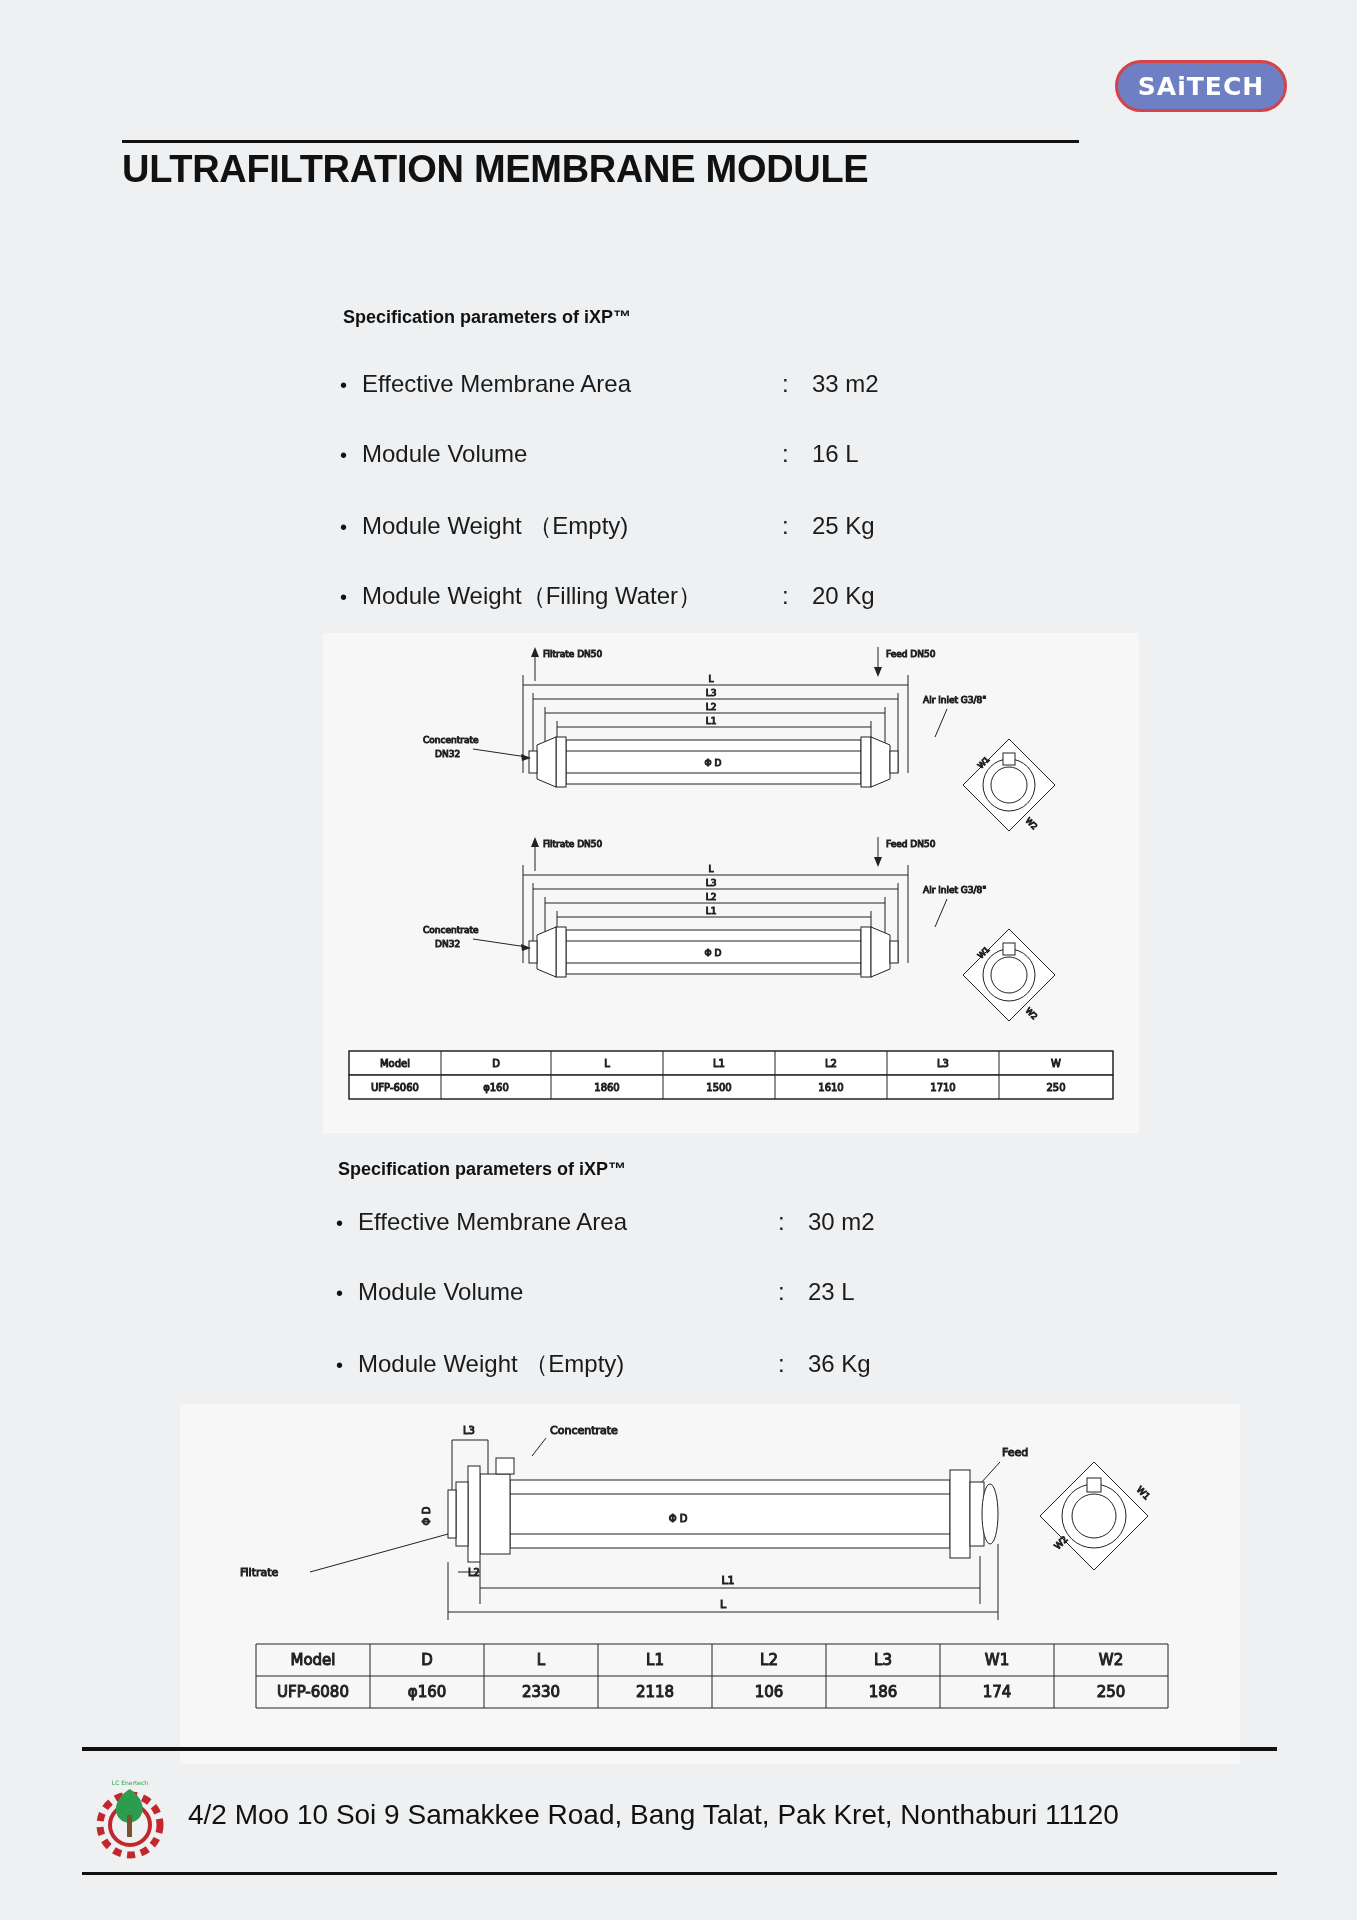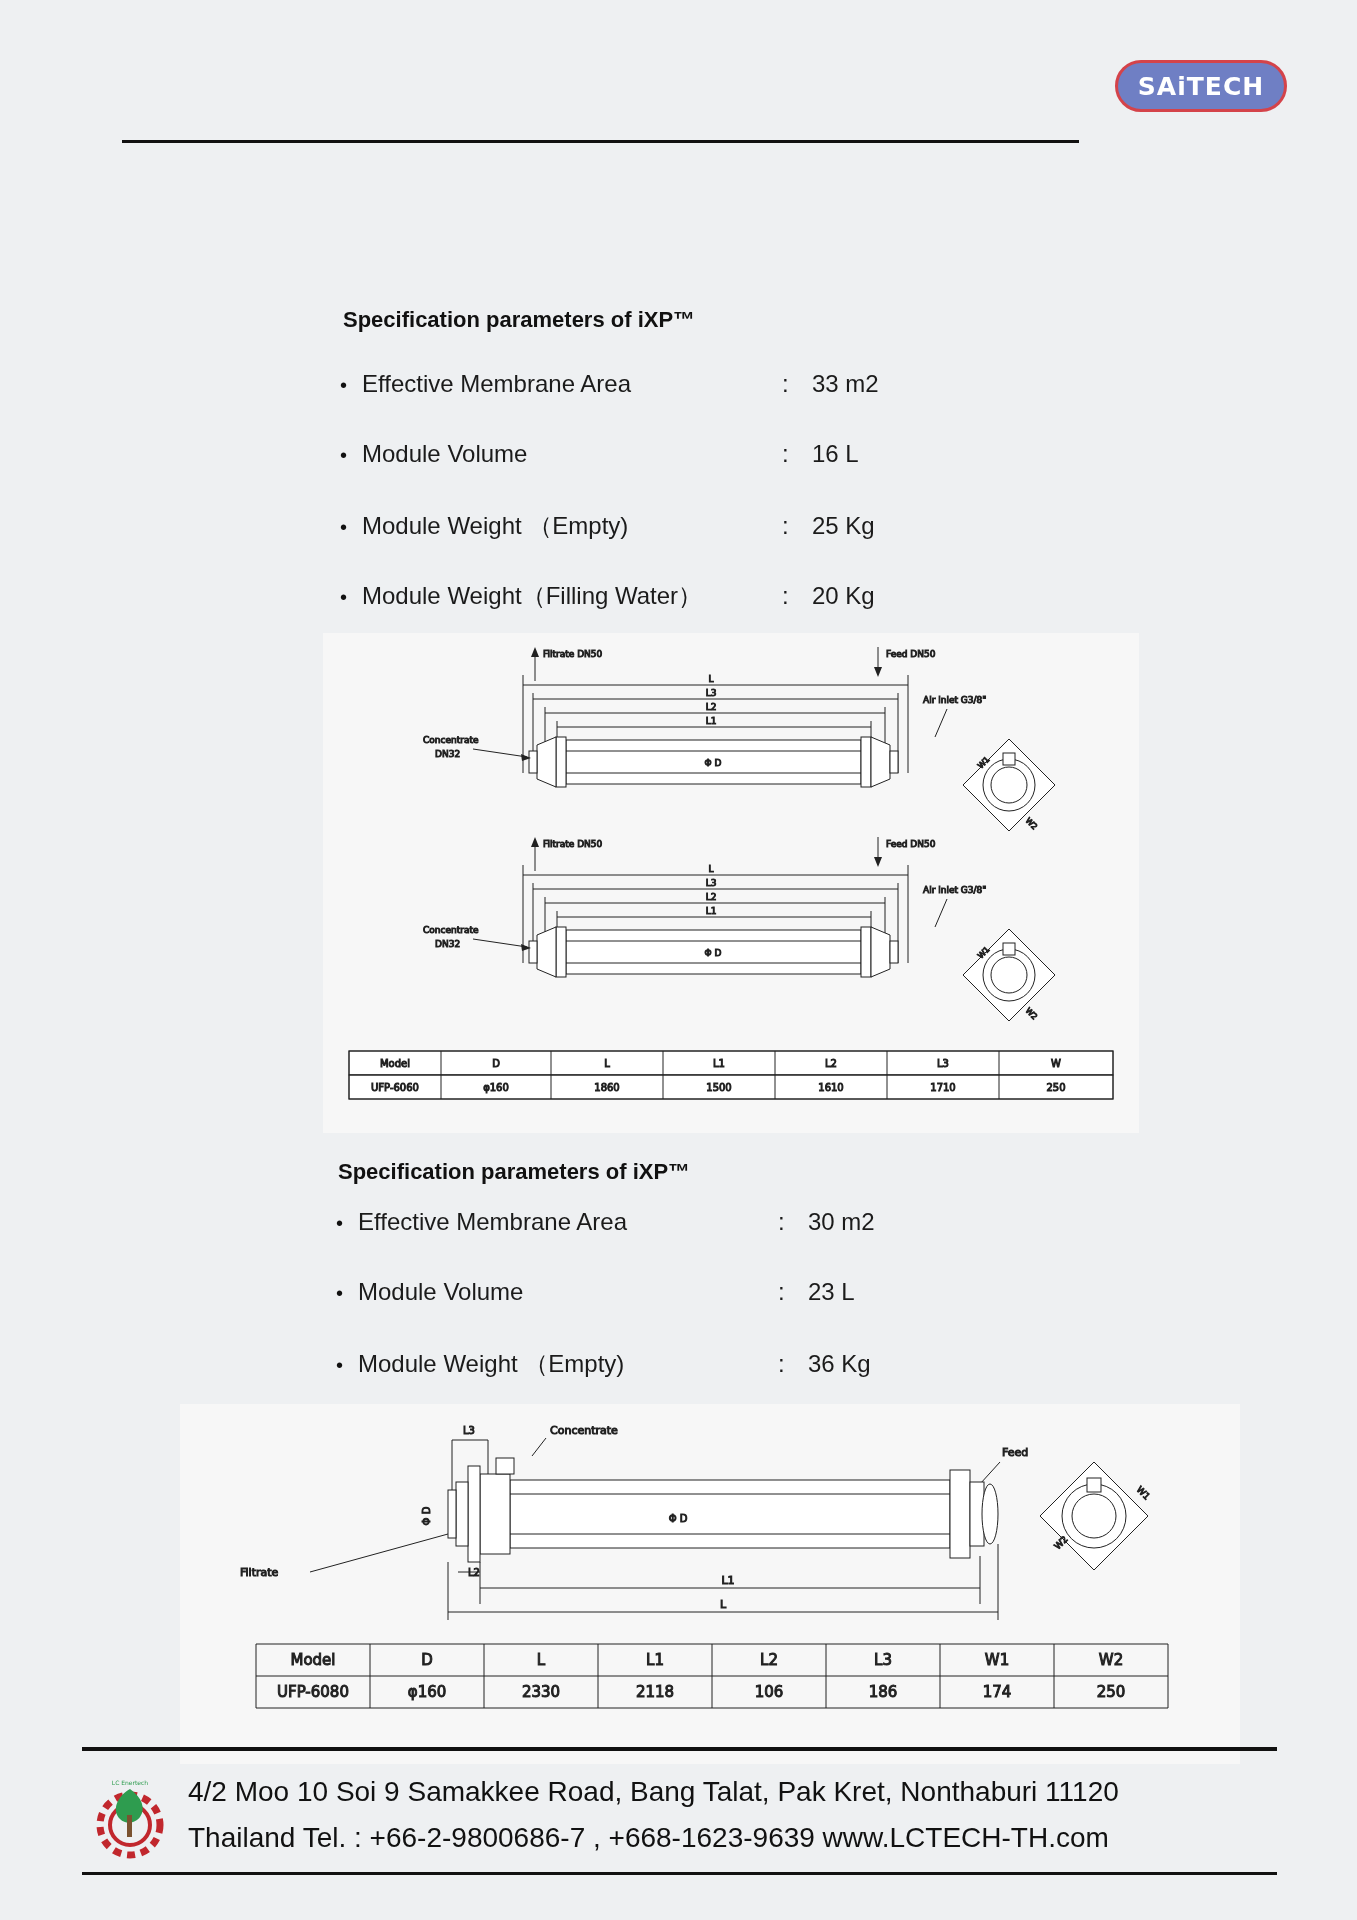--- a/index.html
+++ b/index.html
@@ -56,21 +56,21 @@
     position: absolute;
     left: 122px; top: 228px;
     font-size: 37px;
     font-weight: bold;
     color: #111;
   }
 
   
   .spec-head {
     position: absolute;
-    font-size: 22px;
+    font-size: 18px;
     font-weight: bold;
     color: #111;
   }
   .spec-head.h1 { left: 343px; top: 307px; }
   .spec-head.h2 { left: 338px; top: 1159px; }
 
   .spec-list { position: absolute; }
   .spec-list.l1 { left: 340px; top: 370px; }
   .spec-list.l2 { left: 336px; top: 1208px; }
 
@@ -138,20 +138,21 @@
 
 <div class="page">
 
   <div class="logo-wrap">
     <div class="logo-box">
       <span class="logo-text">SAiTECH</span>
     </div>
   </div>
 
   <div class="rule-top"></div>
+  <div class="title-main">ULTRAFILTRATION MEMBRANE MODULE</div>
 
   <div class="spec-head h1">Specification parameters of iXP™</div>
   <div class="spec-list l1">
     <div class="spec-row">
       <span class="bullet">•</span>
       <span class="spec-label">Effective Membrane Area</span>
       <span class="spec-colon">:</span>
       <span class="spec-value">33 m2</span>
     </div>
     <div class="spec-row">
@@ -455,18 +456,17 @@
           <circle cx="48" cy="58" r="30" fill="none" stroke="#c1272d" stroke-width="7" stroke-dasharray="8 6"></circle>
           <circle cx="48" cy="58" r="20" fill="none" stroke="#c1272d" stroke-width="4"></circle>
           <path d="M48 22 C34 30 30 44 38 52 C44 58 54 56 58 50 C64 42 60 30 48 22 Z" fill="#2e9c4f"></path>
           <rect x="45" y="48" width="5" height="22" fill="#7a5230"></rect>
           <text x="48" y="18" font-size="6" fill="#2e9c4f" text-anchor="middle" font-family="DejaVu Sans, sans-serif">LC Enertech</text>
         </g>
       </svg>
     </div>
     <div class="footer-text">
       <div>4/2 Moo 10 Soi 9 Samakkee Road, Bang Talat, Pak Kret, Nonthaburi 11120</div>
-      <div>Thailand Tel. : +66-2-9800686-7 , +668-1623-9639  www.LCTECH-TH.com</div>
     </div>
   </div>
   <div class="footer-bottom-rule"></div>
 
 </div>
 
 </body></html>

